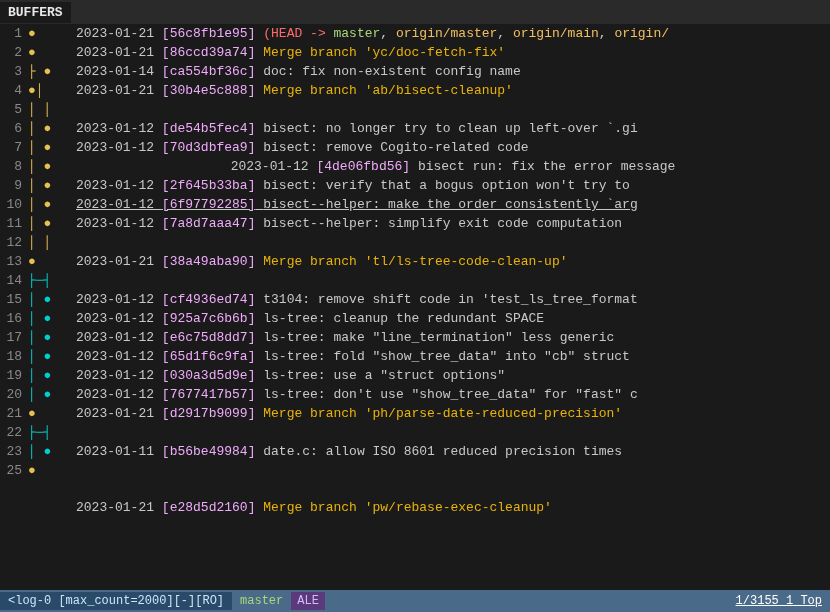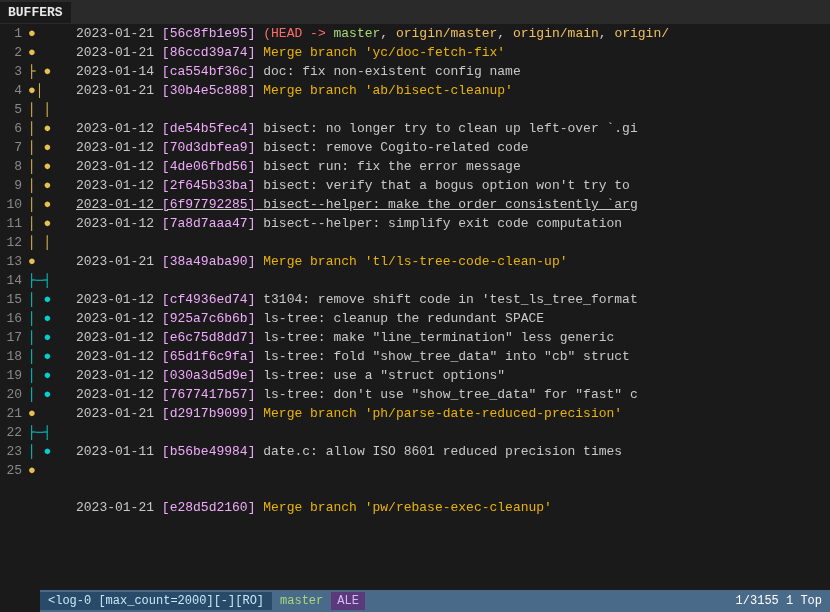--- a/index.html
+++ b/index.html
@@ -65,21 +65,20 @@
       position: absolute;
       bottom: 0;
       left: 0;
       right: 0;
       height: 22px;
       background-color: #4a6a8a;
       display: flex;
       align-items: center;
       color: #ffffff;
       font-size: 12px;
-      margin-left: 40px;
     }
   </style>
 </head>
 <body>
 
 <div class="title-bar">
   <span class="title-buffers">BUFFERS</span>
 </div>
 
 <div class="content-area">
@@ -114,21 +113,21 @@
         <span style="overflow: hidden; white-space: nowrap; flex: 1 1 0%;"><span class="date">2023-01-12</span> <span class="hash">[de54b5fec4]</span> <span class="commit-msg">bisect: no longer try to clean up left-over `.gi</span></span>
       </div>
       <div class="log-line">
         <span class="line-num">7</span>
         <span style="min-width: 48px; flex-shrink: 0; font-family: &quot;Courier New&quot;, monospace; font-size: 13px;"><span style="color:#e8c050;">│ </span><span style="color:#e8c050;"> ● </span></span>
         <span style="overflow: hidden; white-space: nowrap; flex: 1 1 0%;"><span class="date">2023-01-12</span> <span class="hash">[70d3dbfea9]</span> <span class="commit-msg">bisect: remove Cogito-related code</span></span>
       </div>
       <div class="log-line">
         <span class="line-num">8</span>
         <span style="min-width: 48px; flex-shrink: 0; font-family: &quot;Courier New&quot;, monospace; font-size: 13px;"><span style="color:#e8c050;">│ </span><span style="color:#e8c050;"> ● </span></span>
-        <span style="overflow: hidden; white-space: nowrap; flex: 1 1 0%;"><span class="date">2023-01-12</span> <span class="hash">[4de06fbd56]</span> <span class="commit-msg">bisect run: fix the error message</span></span>
+        <span style="overflow: hidden; white-space: nowrap; flex: 1 1 0%; text-align: center;"><span class="date">2023-01-12</span> <span class="hash">[4de06fbd56]</span> <span class="commit-msg">bisect run: fix the error message</span></span>
       </div>
       <div class="log-line">
         <span class="line-num">9</span>
         <span style="min-width: 48px; flex-shrink: 0; font-family: &quot;Courier New&quot;, monospace; font-size: 13px;"><span style="color:#e8c050;">│ </span><span style="color:#e8c050;"> ● </span></span>
         <span style="overflow: hidden; white-space: nowrap; flex: 1 1 0%;"><span class="date">2023-01-12</span> <span class="hash">[2f645b33ba]</span> <span class="commit-msg">bisect: verify that a bogus option won't try to</span></span>
       </div>
       <div class="log-line">
         <span class="line-num">10</span>
         <span style="min-width: 48px; flex-shrink: 0; font-family: &quot;Courier New&quot;, monospace; font-size: 13px;"><span style="color:#e8c050;">│ </span><span style="color:#e8c050;"> ● </span></span>
         <span style="overflow: hidden; white-space: nowrap; flex: 1 1 0%; text-decoration: underline;"><span class="date">2023-01-12</span> <span class="hash">[6f97792285]</span> <span class="commit-msg">bisect--helper: make the order consistently `arg</span></span>
@@ -200,14 +199,14 @@
         <span style="min-width: 48px; flex-shrink: 0; font-family: &quot;Courier New&quot;, monospace; font-size: 13px;"><span style="color:#e8c050;">● </span></span>
         <span style="overflow: hidden; white-space: nowrap; flex: 1 1 0%; margin-top: 37px;"><span class="date">2023-01-21</span> <span class="hash">[e28d5d2160]</span> <span class="merge-msg">Merge branch 'pw/rebase-exec-cleanup'</span></span>
       </div>
     </div>
 </div>
 
 <div class="status-bar" style="position:fixed;bottom:0;left:0;right:0;height:22px;background:#4a6a8a;display:flex;align-items:center;font-family:'Courier New',monospace;font-size:12px;color:#fff;">
   <span style="background:#2a4a6a;padding:2px 8px;color:#c8e8f8;">&lt;log-0 [max_count=2000][-][RO]</span>
   <span style="padding:2px 8px;color:#a8d878;">master</span>
   <span style="background:#5a3a7a;padding:2px 6px;color:#d8b8f8;">ALE</span>
-  <span style="margin-left:auto;padding:2px 8px;color:#ffffff;">1/3155 1 Top</span>
+  <span style="margin-left:auto;padding:2px 8px;color:#ffffff;text-decoration:underline;">1/3155 1 Top</span>
 </div>
 
 </body></html>

